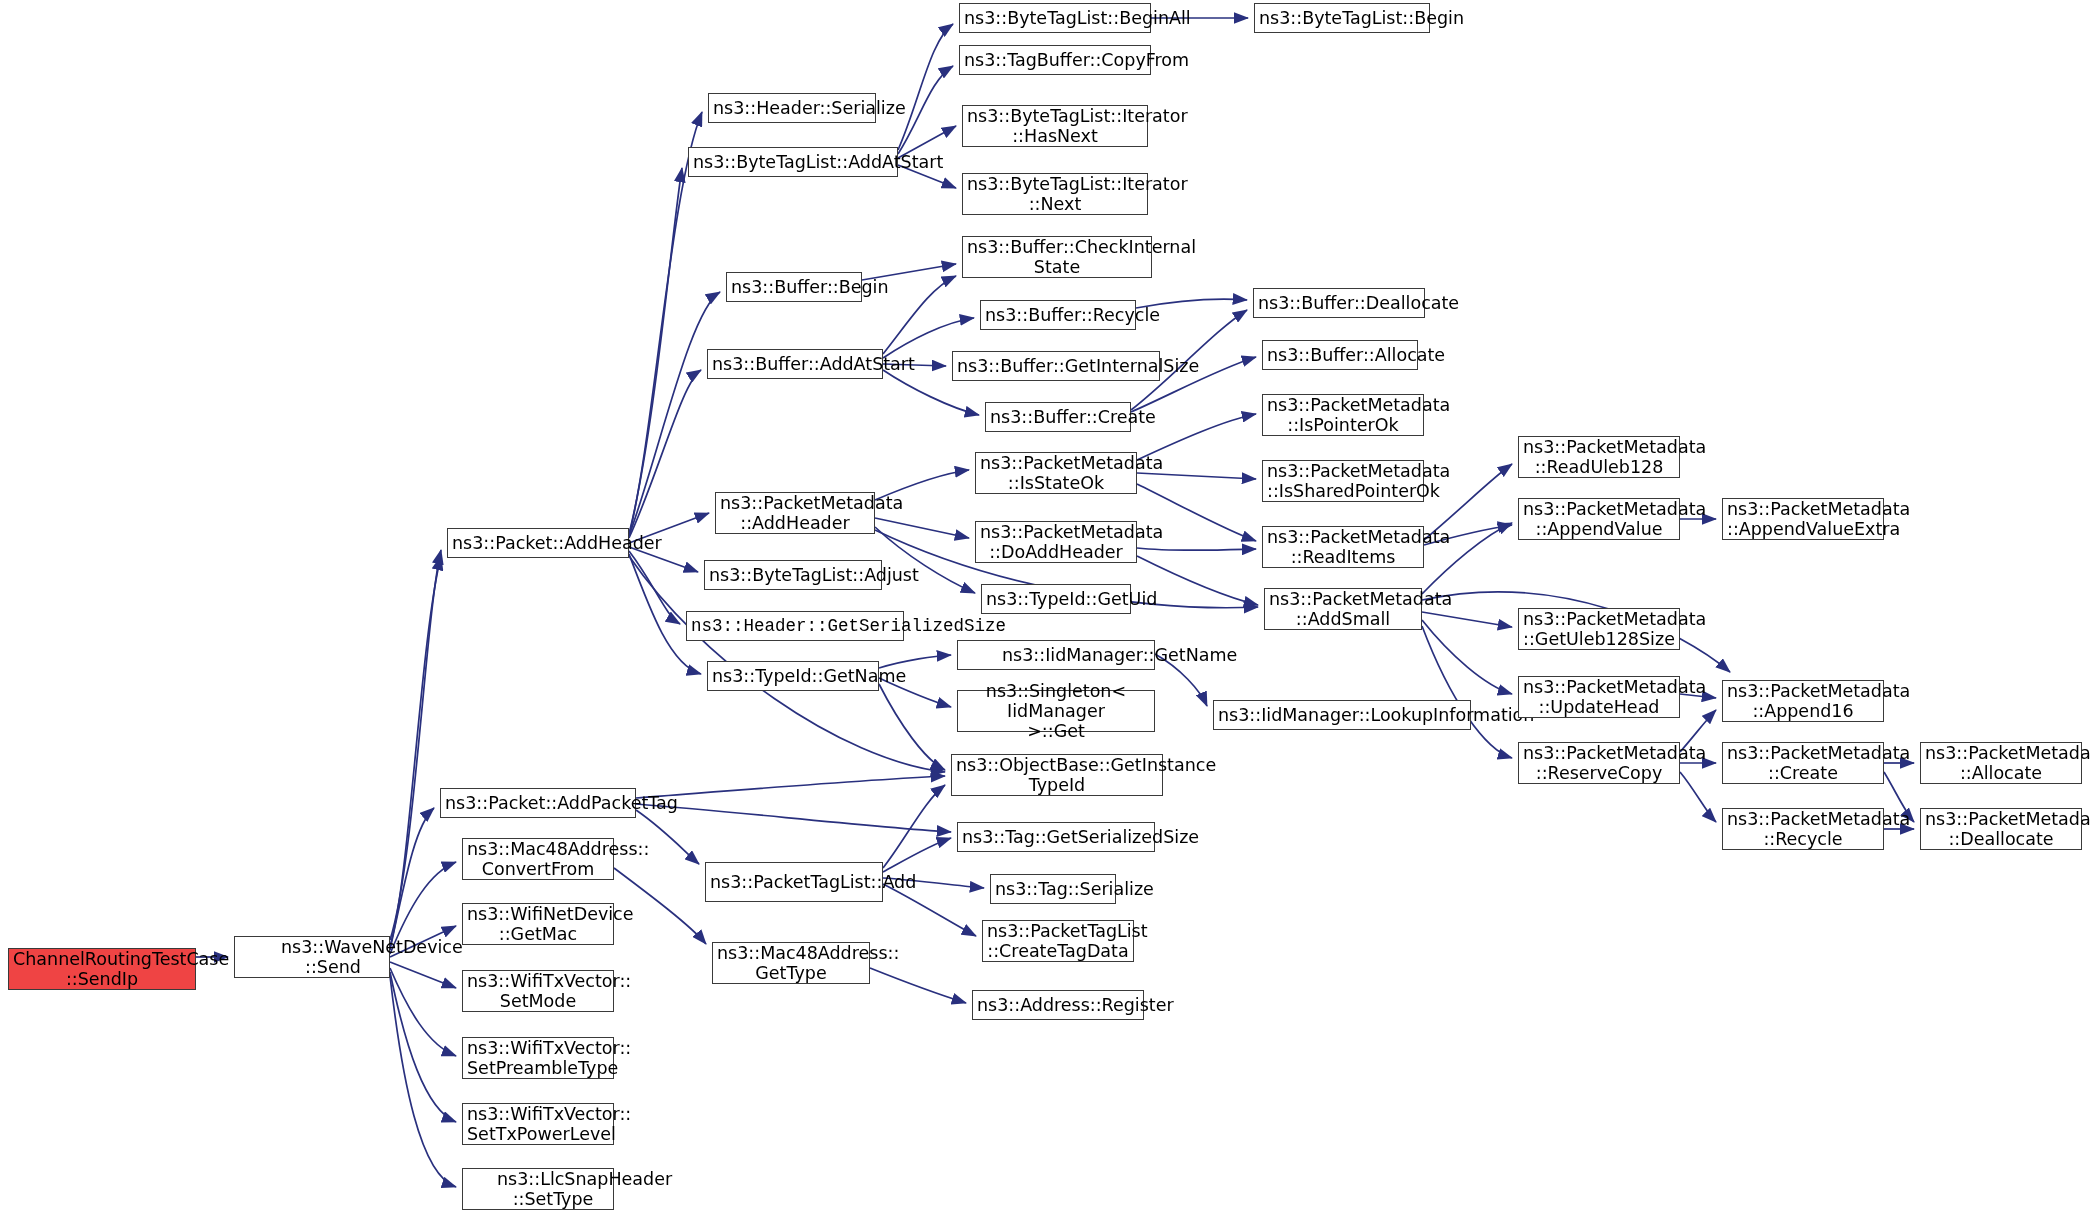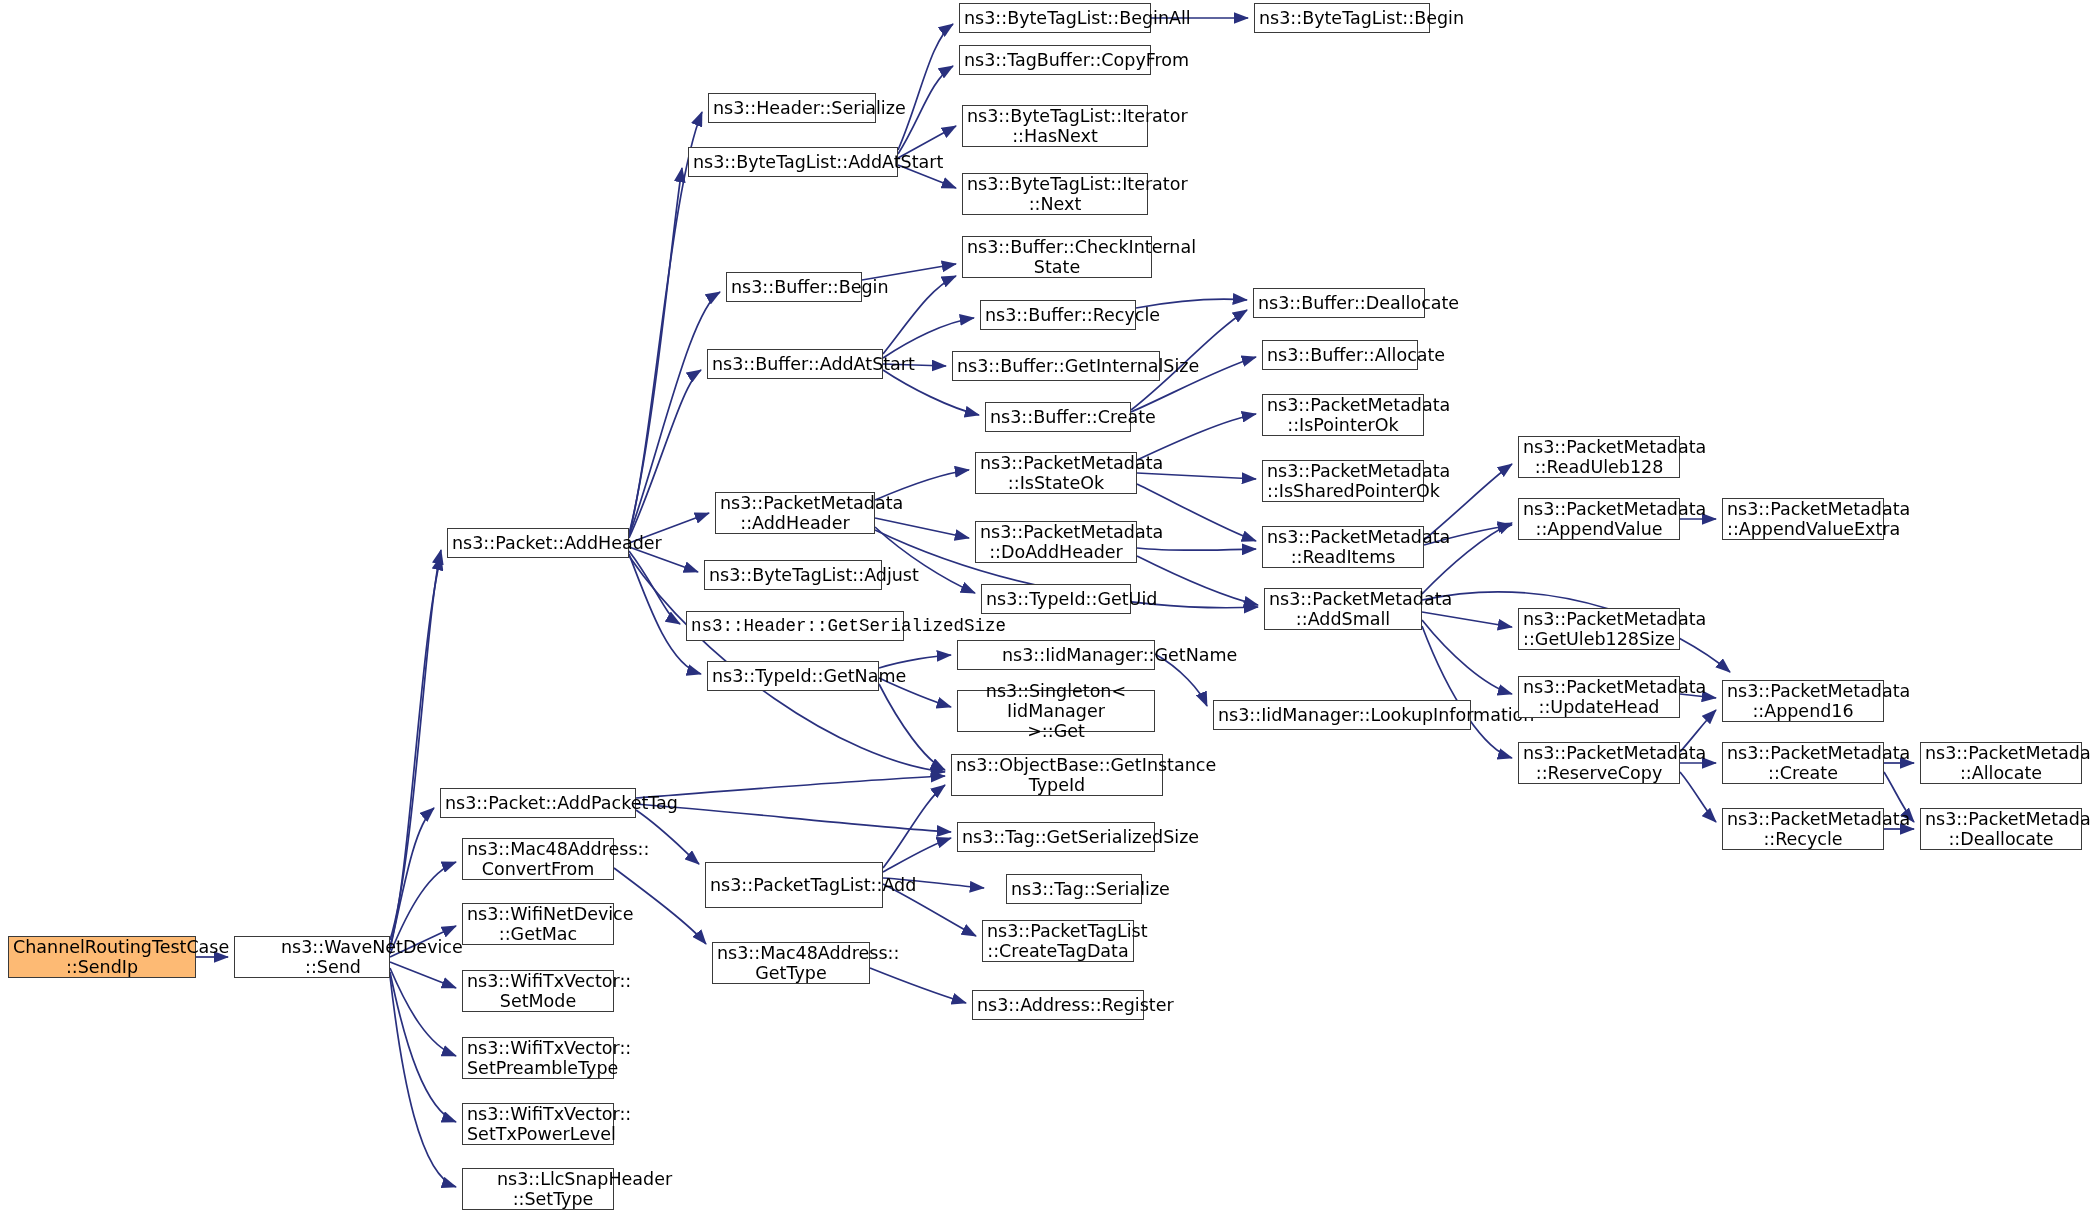--- a/index.html
+++ b/index.html
@@ -35,21 +35,22 @@
     justify-content: center;
     text-align: center;
     line-height: 1.16;
     font-size: 17.5px;
     letter-spacing: 0px;
     white-space: pre-line;
     padding: 0 4px;
     z-index: 5;
   }
   .node.root {
-    background: #fdba74;
+    background: #ef4444;
+    margin-top: 12px;
   }
   .node-label {
     display: block;
     width: 100%;
   }
 </style>
 </head>
 <body>
 
 <div id="canvas">
@@ -152,21 +153,21 @@
 ::SetType</span></div>
       <div class="node" style="left: 708px; top: 93px; width: 168px; height: 30px;"><span class="node-label">ns3::Header::Serialize</span></div>
       <div class="node" style="left: 688px; top: 147px; width: 210px; height: 30px;"><span class="node-label">ns3::ByteTagList::AddAtStart</span></div>
       <div class="node" style="left: 726px; top: 272px; width: 136px; height: 30px;"><span class="node-label">ns3::Buffer::Begin</span></div>
       <div class="node" style="left: 707px; top: 349px; width: 176px; height: 30px;"><span class="node-label">ns3::Buffer::AddAtStart</span></div>
       <div class="node" style="left: 715px; top: 492px; width: 160px; height: 42px;"><span class="node-label">ns3::PacketMetadata
 ::AddHeader</span></div>
       <div class="node" style="left: 704px; top: 560px; width: 178px; height: 30px;"><span class="node-label">ns3::ByteTagList::Adjust</span></div>
       <div class="node" style="left: 686px; top: 611px; width: 218px; height: 30px; font-family: Liberation Mono, monospace;"><span class="node-label">ns3::Header::GetSerializedSize</span></div>
       <div class="node" style="left: 707px; top: 661px; width: 172px; height: 30px;"><span class="node-label">ns3::TypeId::GetName</span></div>
-      <div class="node" style="left: 705px; top: 862px; width: 178px; height: 46px; text-align: center;"><span class="node-label">ns3::PacketTagList::Add</span></div>
+      <div class="node" style="left: 705px; top: 862px; width: 178px; height: 40px; text-align: center;"><span class="node-label">ns3::PacketTagList::Add</span></div>
       <div class="node" style="left: 712px; top: 942px; width: 158px; height: 42px;"><span class="node-label">ns3::Mac48Address::
 GetType</span></div>
       <div class="node" style="left: 959px; top: 3px; width: 192px; height: 30px;"><span class="node-label">ns3::ByteTagList::BeginAll</span></div>
       <div class="node" style="left: 959px; top: 45px; width: 192px; height: 30px;"><span class="node-label">ns3::TagBuffer::CopyFrom</span></div>
       <div class="node" style="left: 962px; top: 105px; width: 186px; height: 42px;"><span class="node-label">ns3::ByteTagList::Iterator
 ::HasNext</span></div>
       <div class="node" style="left: 962px; top: 173px; width: 186px; height: 42px;"><span class="node-label">ns3::ByteTagList::Iterator
 ::Next</span></div>
       <div class="node" style="left: 962px; top: 236px; width: 190px; height: 42px;"><span class="node-label">ns3::Buffer::CheckInternal
 State</span></div>
@@ -177,21 +178,21 @@
 ::IsStateOk</span></div>
       <div class="node" style="left: 975px; top: 521px; width: 162px; height: 42px;"><span class="node-label">ns3::PacketMetadata
 ::DoAddHeader</span></div>
       <div class="node" style="left: 981px; top: 584px; width: 150px; height: 30px;"><span class="node-label">ns3::TypeId::GetUid</span></div>
       <div class="node" style="left: 957px; top: 640px; width: 198px; height: 30px; padding-left: 44px;"><span class="node-label">ns3::IidManager::GetName</span></div>
       <div class="node" style="left: 957px; top: 690px; width: 198px; height: 42px;"><span class="node-label">ns3::Singleton&lt; IidManager
 &gt;::Get</span></div>
       <div class="node" style="left: 951px; top: 754px; width: 212px; height: 42px;"><span class="node-label">ns3::ObjectBase::GetInstance
 TypeId</span></div>
       <div class="node" style="left: 957px; top: 822px; width: 198px; height: 30px;"><span class="node-label">ns3::Tag::GetSerializedSize</span></div>
-      <div class="node" style="left: 990px; top: 874px; width: 136px; height: 30px; margin-left: 16px;"><span class="node-label">ns3::Tag::Serialize</span></div>
+      <div class="node" style="left: 990px; top: 874px; width: 126px; height: 30px;"><span class="node-label">ns3::Tag::Serialize</span></div>
       <div class="node" style="left: 982px; top: 920px; width: 152px; height: 42px;"><span class="node-label">ns3::PacketTagList
 ::CreateTagData</span></div>
       <div class="node" style="left: 972px; top: 990px; width: 172px; height: 30px; text-align: center;"><span class="node-label">ns3::Address::Register</span></div>
       <div class="node" style="left: 1254px; top: 3px; width: 176px; height: 30px;"><span class="node-label">ns3::ByteTagList::Begin</span></div>
       <div class="node" style="left: 1253px; top: 288px; width: 172px; height: 30px;"><span class="node-label">ns3::Buffer::Deallocate</span></div>
       <div class="node" style="left: 1262px; top: 340px; width: 156px; height: 30px;"><span class="node-label">ns3::Buffer::Allocate</span></div>
       <div class="node" style="left: 1262px; top: 394px; width: 162px; height: 42px;"><span class="node-label">ns3::PacketMetadata
 ::IsPointerOk</span></div>
       <div class="node" style="left: 1262px; top: 460px; width: 162px; height: 42px;"><span class="node-label">ns3::PacketMetadata
 ::IsSharedPointerOk</span></div>

